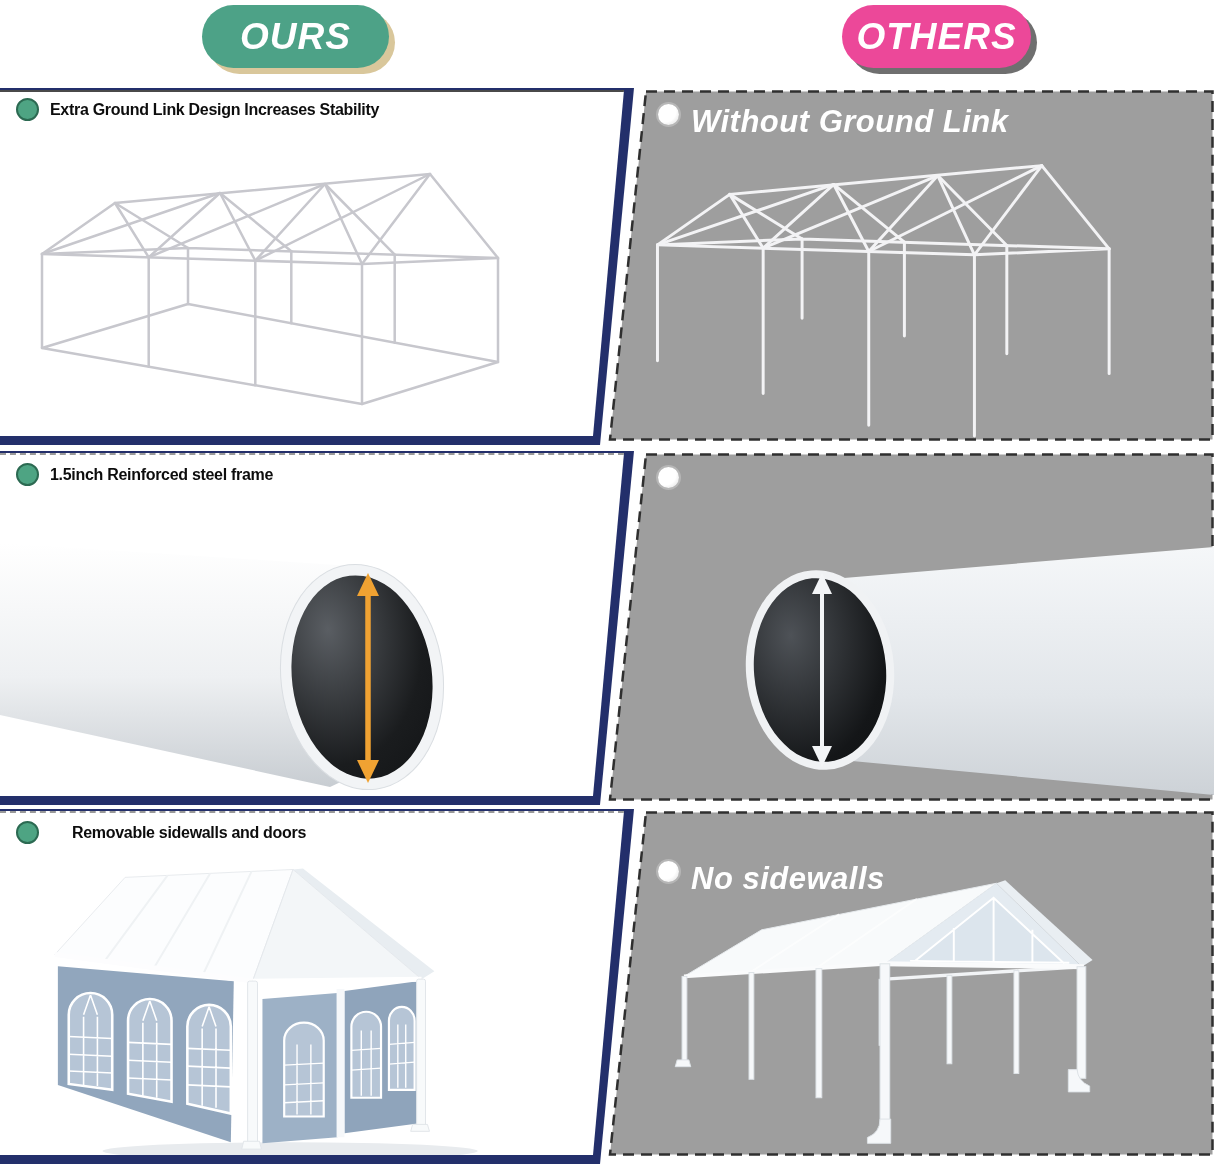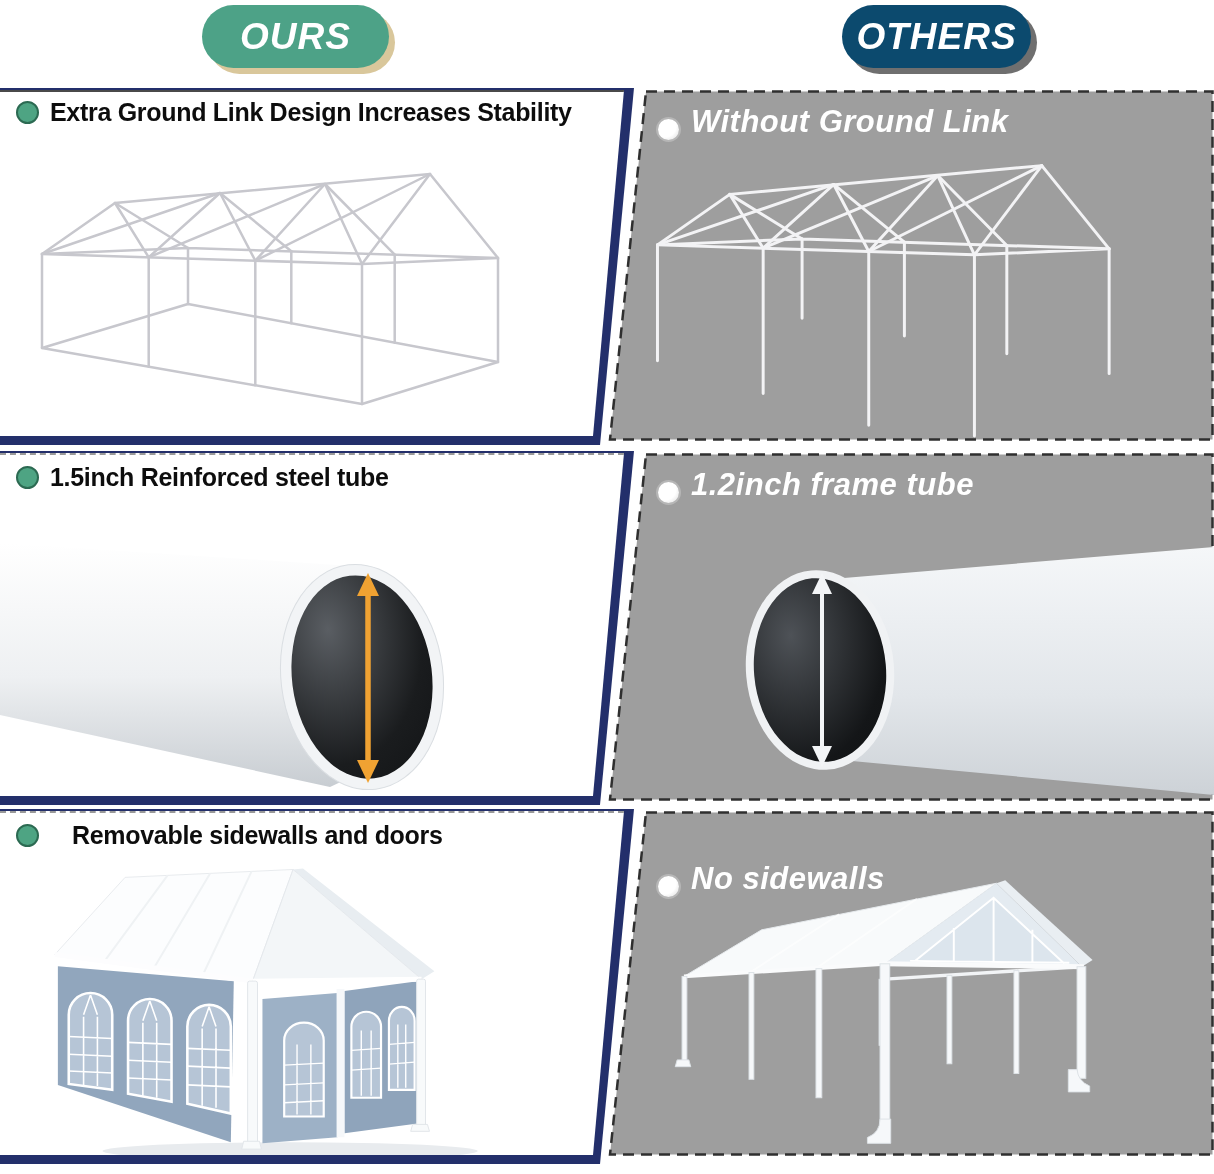--- a/index.html
+++ b/index.html
@@ -7,21 +7,21 @@
        font-family:"Liberation Sans",sans-serif;}
   .page{position:absolute;inset:0;background:#fff;padding-left:28px;}
 
   
   .badge{position:absolute;top:5px;height:63px;border-radius:40px;
          display:flex;align-items:center;justify-content:center;
          color:#fff;font-weight:700;font-style:italic;font-size:37px;
          letter-spacing:1px;}
   .badge-ours{left:202px;width:187px;background:#4DA287;
               box-shadow:6px 6px 0 #d9c79b;}
-  .badge-others{left:842px;width:189px;background:#0c4a6e;
+  .badge-others{left:842px;width:189px;background:#ec4899;
                 box-shadow:6px 6px 0 #6f6f6f;align-items:center;}
 
   
   .row{position:absolute;left:0;width:1214px;}
   .row1{top:88px;height:357px;}
   .row2{top:451px;height:354px;}
   .row3{top:809px;height:355px;}
 
   
   .panel-ours-frame{position:absolute;left:0;top:0;bottom:0;width:634px;
@@ -34,26 +34,26 @@
   .topline-dashed{position:absolute;left:0;top:0;right:0;height:0;
     border-top:2px dashed #9a9a9a;}
 
   
   .panel-others{position:absolute;right:0;top:2px;bottom:4px;width:606px;}
   .panel-others svg.bgshape{position:absolute;inset:0;width:100%;height:100%;}
 
   
   .heading-ours{position:absolute;left:16px;top:8px;display:flex;
     align-items:center;gap:11px;z-index:3;}
-  .heading-ours .txt{font-size:25px;font-weight:700;color:#0d0d0d;
+  .heading-ours .txt{font-size:16px;font-weight:700;color:#0d0d0d;
     letter-spacing:-.3px;white-space:nowrap;}
   .dot-green{width:19px;height:19px;border-radius:50%;background:#4EA483;
     border:2px solid #2c6a52;flex:0 0 auto;}
   .heading-others{position:absolute;left:48px;top:14px;display:flex;
-    align-items:flex-end;gap:12px;z-index:3;}
+    align-items:flex-start;gap:12px;z-index:3;}
   .heading-others .txt{font-size:31px;font-weight:700;font-style:italic;
     color:#fff;letter-spacing:.5px;white-space:nowrap;}
   .dot-white{width:21px;height:21px;border-radius:50%;flex:0 0 auto;
     background:radial-gradient(circle at 35% 35%, #ffffff 55%, #d9d9d9 100%);
     box-shadow:0 0 0 2px rgba(255,255,255,.25);}
 
   .illus{position:absolute;z-index:2;}
 </style>
 </head>
 <body>
@@ -121,21 +121,21 @@
       </svg>
     </div>
   </div>
 
   <div class="row row2">
     <div class="panel-ours-frame">
       <div class="panel-ours">
         <div class="topline-dashed"></div>
         <div class="heading-ours" style="top:10px;">
           <span class="dot-green"></span>
-          <span class="txt">1.5inch Reinforced steel tube</span>
+          <span class="txt">1.5inch Reinforced steel frame</span>
         </div>
         <svg class="illus" style="left:0;top:14px;" width="600" height="330" viewBox="0 0 600 330">
           <defs>
             <linearGradient id="tubeL" x1="0" y1="0" x2="0" y2="1">
               <stop offset="0" stop-color="#ffffff"></stop>
               <stop offset=".55" stop-color="#eef0f2"></stop>
               <stop offset="1" stop-color="#c8cdd2"></stop>
             </linearGradient>
             <radialGradient id="darkL" cx=".3" cy=".25" r=".95">
               <stop offset="0" stop-color="#5a5e63"></stop>
@@ -153,21 +153,20 @@
           </g>
         </svg>
       </div>
     </div>
     <div class="panel-others">
       <svg class="bgshape" viewBox="0 0 606 352" preserveAspectRatio="none">
         <path d="M38,1.5 L604.5,1.5 L604.5,350.5 L2,350.5 Z" fill="#9E9E9E" stroke="#2f2f2f" stroke-width="2.5" stroke-dasharray="11 7"></path>
       </svg>
       <div class="heading-others" style="left:50px;">
         <span class="dot-white"></span>
-        <span class="txt">1.2inch frame tube</span>
       </div>
       <svg class="illus" style="left:6px;top:10px;" width="600" height="334" viewBox="0 0 600 334">
         <defs>
           <linearGradient id="tubeR" x1="0" y1="0" x2="0" y2="1">
             <stop offset="0" stop-color="#f5f7f9"></stop>
             <stop offset=".6" stop-color="#e2e6ea"></stop>
             <stop offset="1" stop-color="#cdd2d7"></stop>
           </linearGradient>
           <radialGradient id="darkR" cx=".3" cy=".3" r=".95">
             <stop offset="0" stop-color="#4e5257"></stop>

